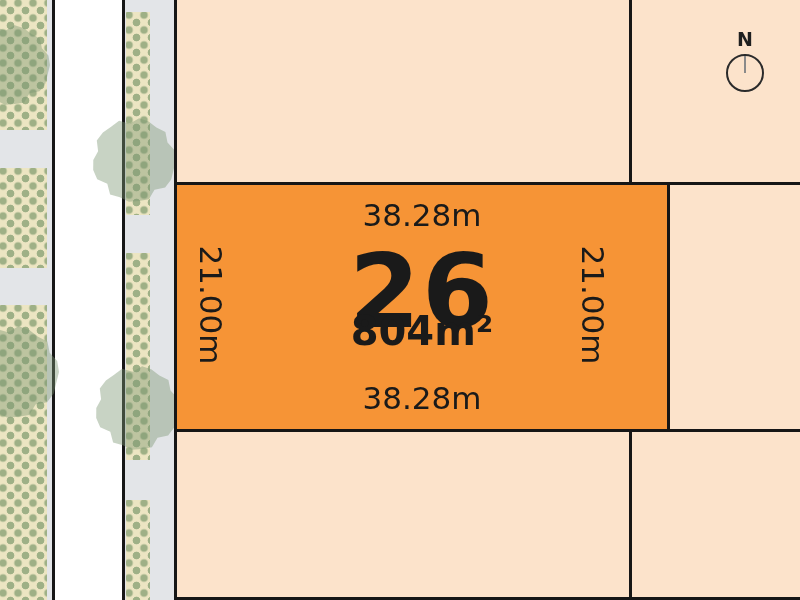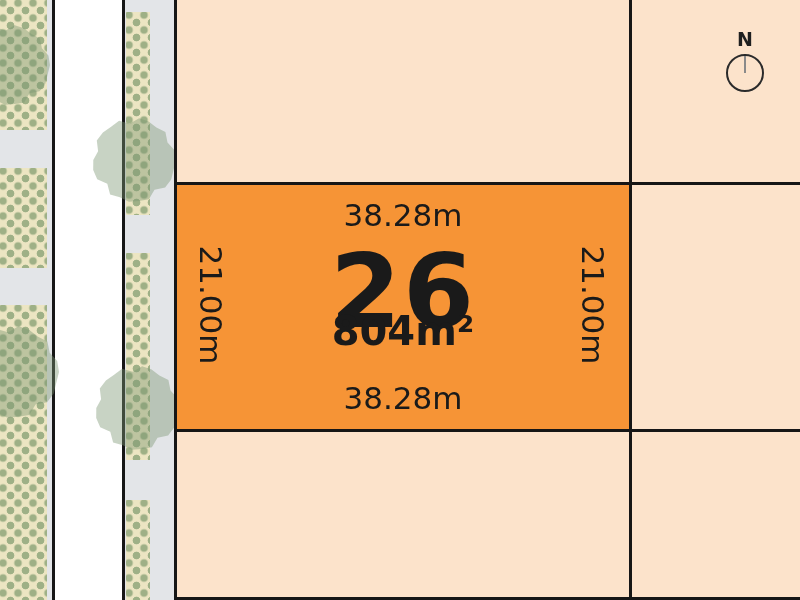--- a/index.html
+++ b/index.html
@@ -20,21 +20,21 @@
       radial-gradient(circle,var(--planting-dot,#9eb086) 3.5px,rgba(0,0,0,0) 4.2px),
       radial-gradient(circle,var(--planting-dot,#9eb086) 3.5px,rgba(0,0,0,0) 4.2px);
     background-size:15px 15px,15px 15px;
     background-position:3px 3px,10.5px 10.5px;
   }
   .vline{position:absolute;top:0;width:3px;height:600px;background:var(--line,#161616);}
   .hline{position:absolute;left:174px;width:626px;height:3px;background:var(--line,#161616);}
   .tree{position:absolute;}
   .tree path{fill:var(--tree,rgba(125,150,115,.42));}
   .lot{
-    position:absolute;left:174px;top:182px;width:458px;height:250px;
+    position:absolute;left:174px;top:182px;width:496px;height:250px;
     background:var(--lot-fill,#f69436);
     border:3px solid var(--line,#161616);box-sizing:border-box;
   }
   .lot-label{position:absolute;line-height:1;white-space:nowrap;color:var(--text,#1a1a1a);}
   .dim{font-size:31px;font-weight:normal;}
   .dim.h{left:50%;transform:translateX(-50%);}
   .dim.v{transform:translate(-50%,-50%) rotate(90deg);}
   .dim.top{top:15px;}
   .dim.bottom{top:198px;}
   .dim.west{left:33px;top:120px;}

